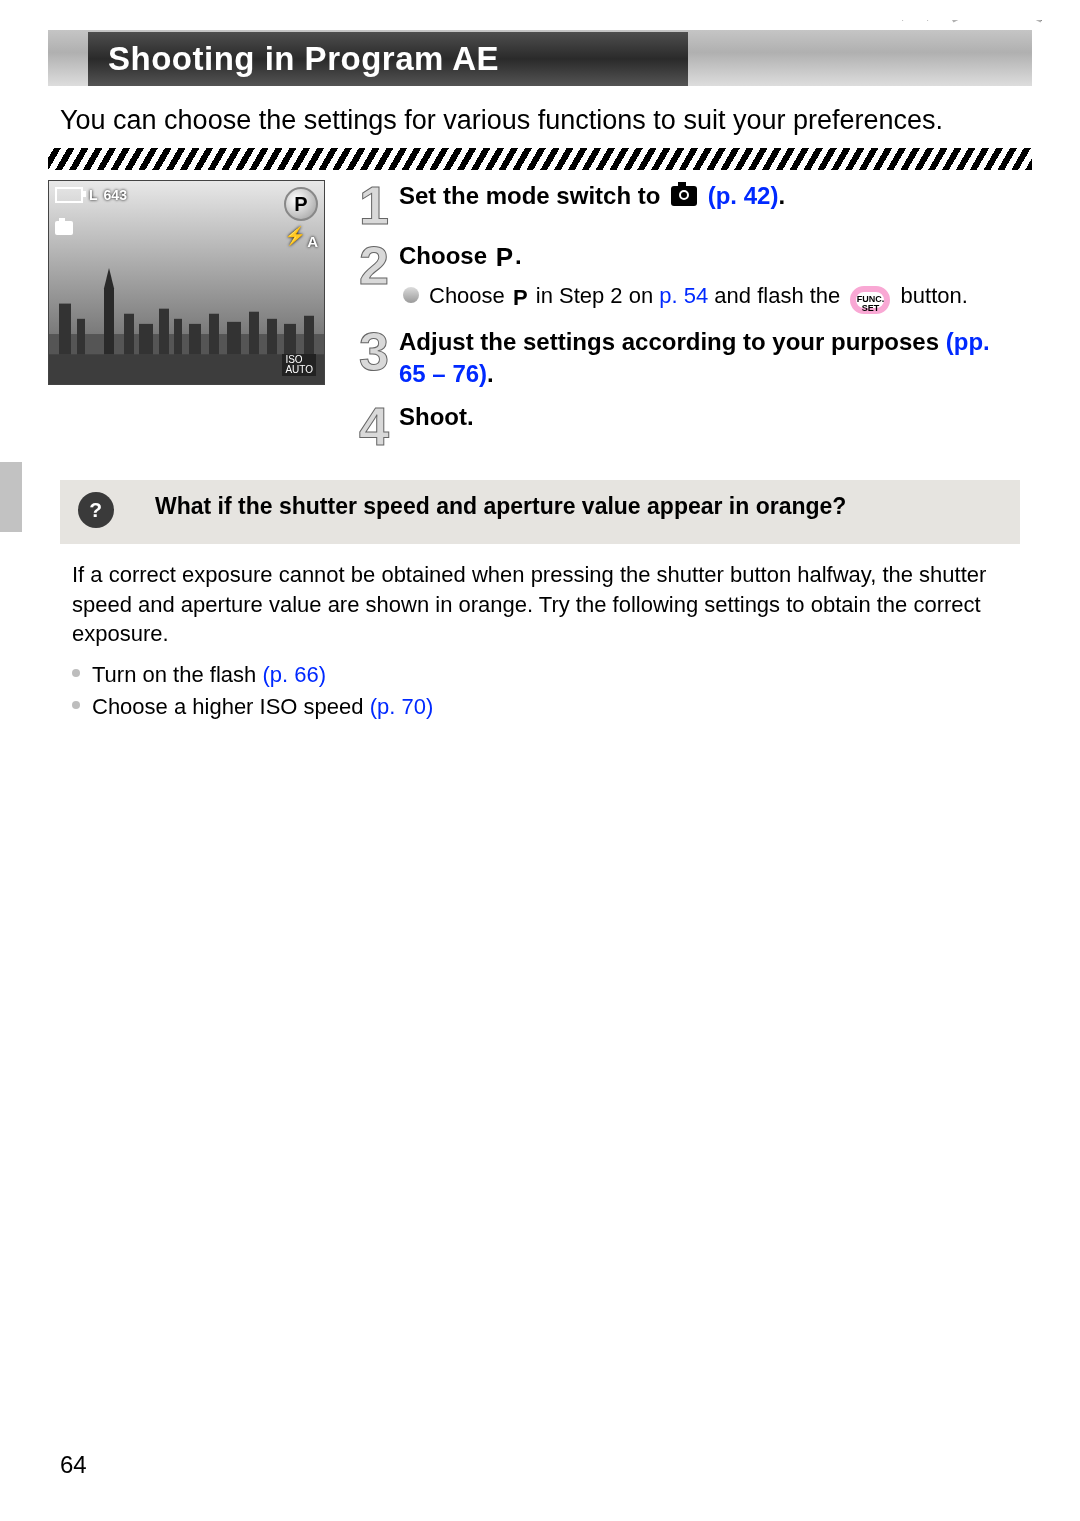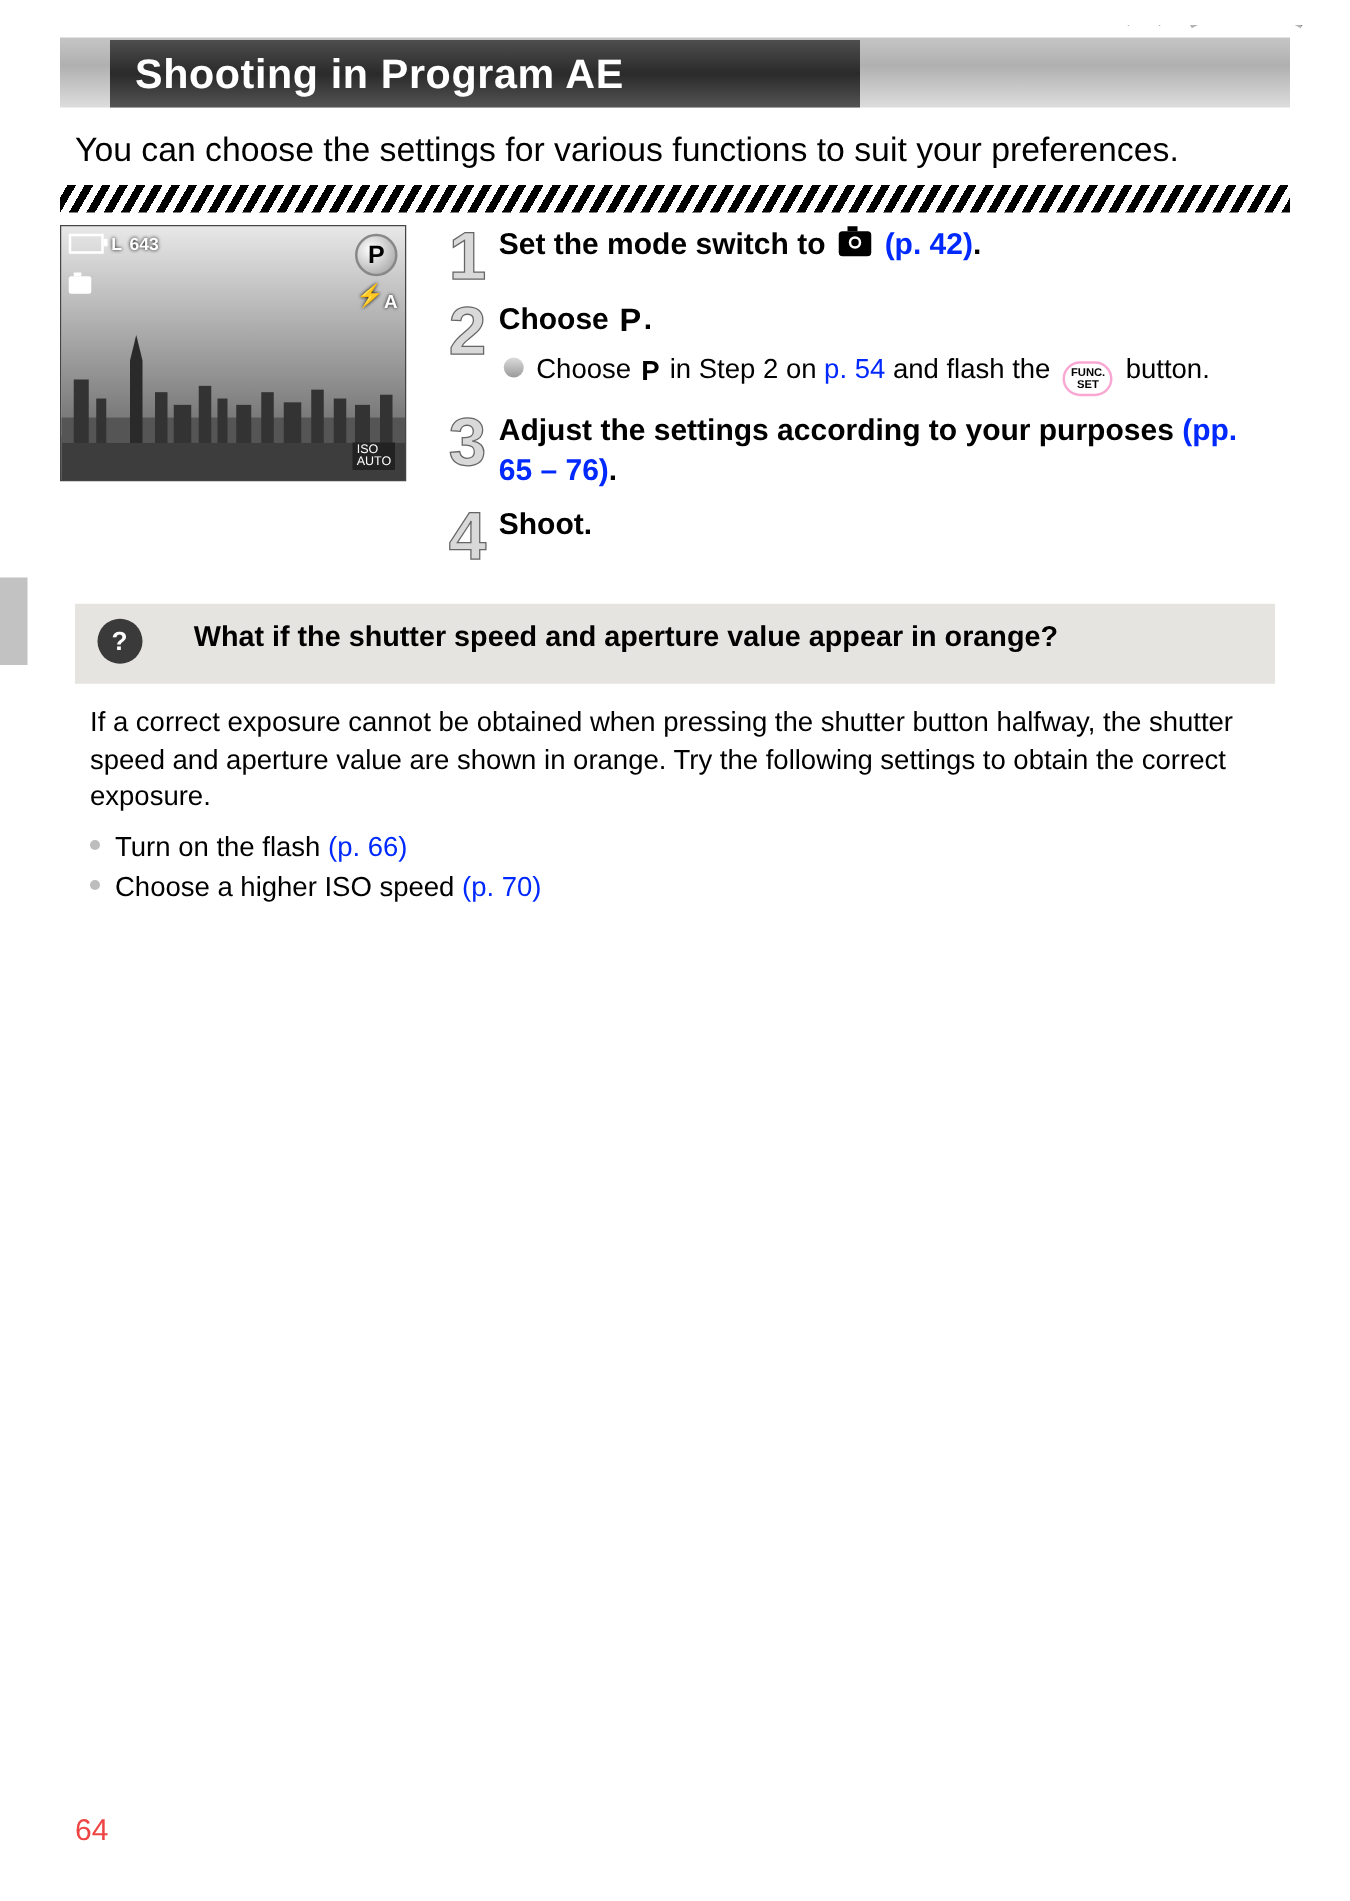--- a/index.html
+++ b/index.html
@@ -180,21 +180,21 @@
   }
   .p-small {
     display:inline-block; font-family: Arial, sans-serif;
     font-weight:900; font-size: 22px;
     vertical-align: -2px;
     margin: 0 2px;
   }
   .funcset {
     display:inline-block;
     width: 40px; height: 28px;
-    border: 2px solid #f9a8d4;
+    border: 6px solid #f9a8d4;
     border-radius: 16px;
     font-size: 9px;
     line-height: 1;
     text-align: center;
     padding-top: 3px;
     box-sizing: border-box;
     vertical-align: -8px;
     margin: 0 4px;
     font-weight: bold;
   }
@@ -242,21 +242,21 @@
   .dot {
     display:inline-block; width:8px; height:8px; border-radius:50%;
     background:#bdbdbd; margin-right:12px; margin-top:10px; flex-shrink:0;
   }
 
   .page-num {
     position: absolute;
     left: 60px;
     bottom: 42px;
     font-size: 24px;
-    color: #ef4444;
+    color: #000000;
   }
 </style>
 </head>
 <body>
 
 <div class="page">
 
   <div class="title-bar">
     <div class="title-bar-inner">Shooting in Program AE</div>
     <div class="corner-arcs">

